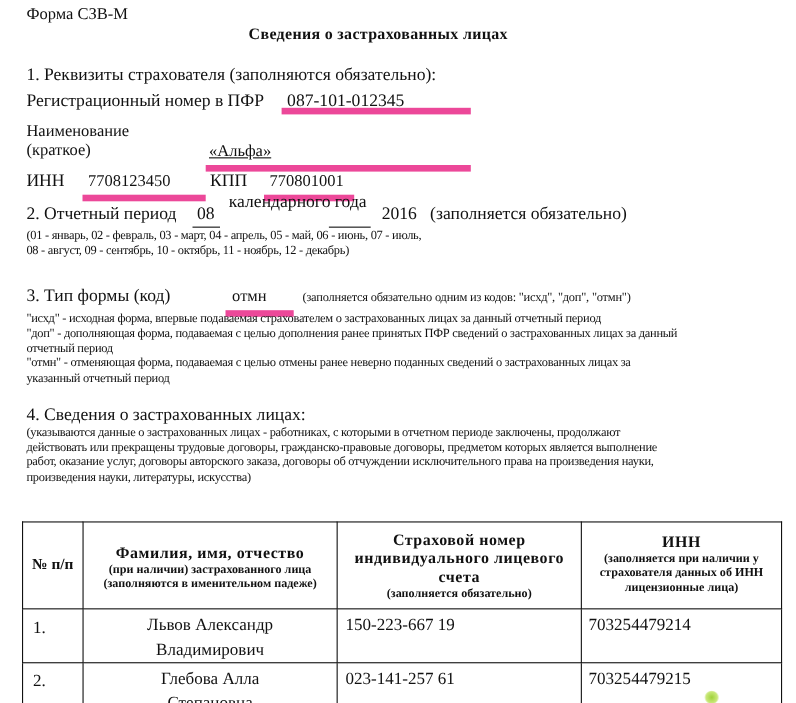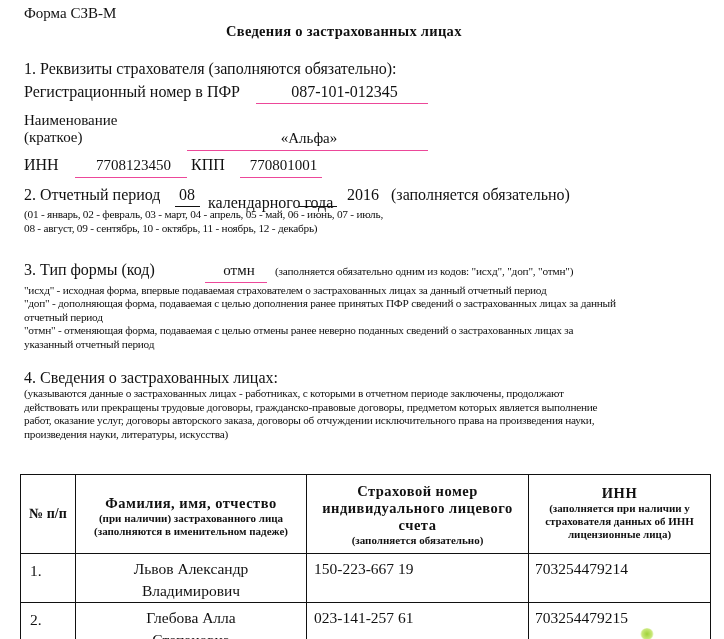--- a/index.html
+++ b/index.html
@@ -3,21 +3,21 @@
 <meta charset="utf-8">
 <style>
   html, body { margin:0; padding:0; background:#ffffff; }
   body { width:724px; height:639px; overflow:hidden; position:relative;
          font-family:"Liberation Serif", serif; color:#111; }
   .abs { position:absolute; white-space:nowrap; }
   .f15 { font-size:15px; }
   .f16 { font-size:16px; }
   .f11 { font-size:11.3px; letter-spacing:-0.2px; }
   .bold { font-weight:bold; }
-  .uline { border-bottom:1px solid #ec4899;text-align:center; }
+  .uline { border-bottom:6px solid #ec4899; }
   .oline { border-top:1px solid #111; }
   .small-block { position:absolute; font-size:11.3px; line-height:14px; letter-spacing:-0.25px; white-space:nowrap; }
   table.grid { position:absolute; left:20px; top:474px; border-collapse:collapse; }
   table.grid td { border:1.5px solid #111; padding:0; vertical-align:top; }
   .hdr { text-align:center; font-weight:bold; }
   .hdr .big { font-size:14.5px; letter-spacing:0.5px; line-height:17px; }
   .hdr .sm { font-size:11px; line-height:13px; }
   .cell { font-size:15.5px; line-height:22px; }
   .blob { position:absolute; left:640px; top:628px; width:14px; height:12px; border-radius:50%;
           background:radial-gradient(circle,#9fd23a 0%,#c9e87a 55%,rgba(255,255,255,0) 75%); }
@@ -31,38 +31,38 @@
 <div class="abs f16" style="left:24px;top:60px;">1. Реквизиты страхователя (заполняются обязательно):</div>
 <div class="abs f16" style="left:24px;top:83px;">Регистрационный номер в ПФР</div>
 <div class="abs f16 uline" style="left:256px;top:83px;width:172px;padding-left:5px;box-sizing:border-box;height:21px;">
   <span>087-101-012345</span>
 </div>
 
 <div class="abs f15" style="left:24px;top:112px;line-height:17px;">
   <div>Наименование</div>
   <div>(краткое)</div>
 </div>
-<div class="abs f15 uline" style="left:187px;top:130px;width:241px;height:20px;">
+<div class="abs f15 uline" style="left:187px;top:130px;width:241px;height:20px;text-decoration:underline;">
   <span style="margin-left:3px;">«Альфа»</span>
 </div>
 
 <div class="abs f16" style="left:24px;top:156px;">ИНН</div>
 <div class="abs f15 uline" style="left:75px;top:157px;width:112px;height:20px;">
   <span style="margin-left:5px;">7708123450</span>
 </div>
 <div class="abs f16" style="left:191px;top:156px;">КПП</div>
 <div class="abs f15 uline" style="left:240px;top:157px;width:82px;height:20px;">
   <span style="margin-left:5px;">770801001</span>
 </div>
 
 <div class="abs f16" style="left:24px;top:186px;">2. Отчетный период</div>
 <div class="abs f16" style="left:175px;top:186px;width:24px;text-align:center;">
   <span>08</span>
 </div>
-<div class="abs f16" style="left:208px;top:194px;">календарного года</div>
+<div class="abs f16" style="left:208px;top:175px;">календарного года</div>
 <div class="abs f16" style="left:342px;top:186px;width:42px;text-align:center;">
   <span>2016</span>
 </div>
 <div class="abs f16" style="left:391px;top:186px;">(заполняется обязательно)</div>
 <div class="abs oline" style="left:175px;top:206px;width:25px;height:0;"></div>
 <div class="abs oline" style="left:299px;top:206px;width:38px;height:0;"></div>
 <div class="small-block" style="left:24px;top:207px;">
   <div>(01 - январь, 02 - февраль, 03 - март, 04 - апрель, 05 - май, 06 - июнь, 07 - июль,</div>
   <div>08 - август, 09 - сентябрь, 10 - октябрь, 11 - ноябрь, 12 - декабрь)</div>
 </div>

